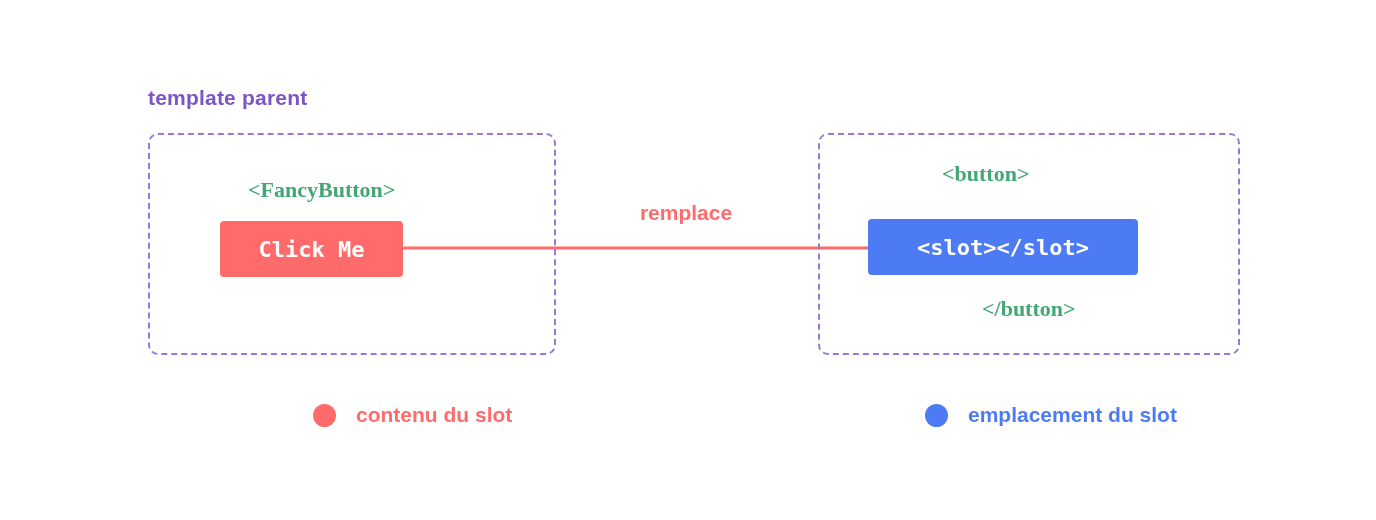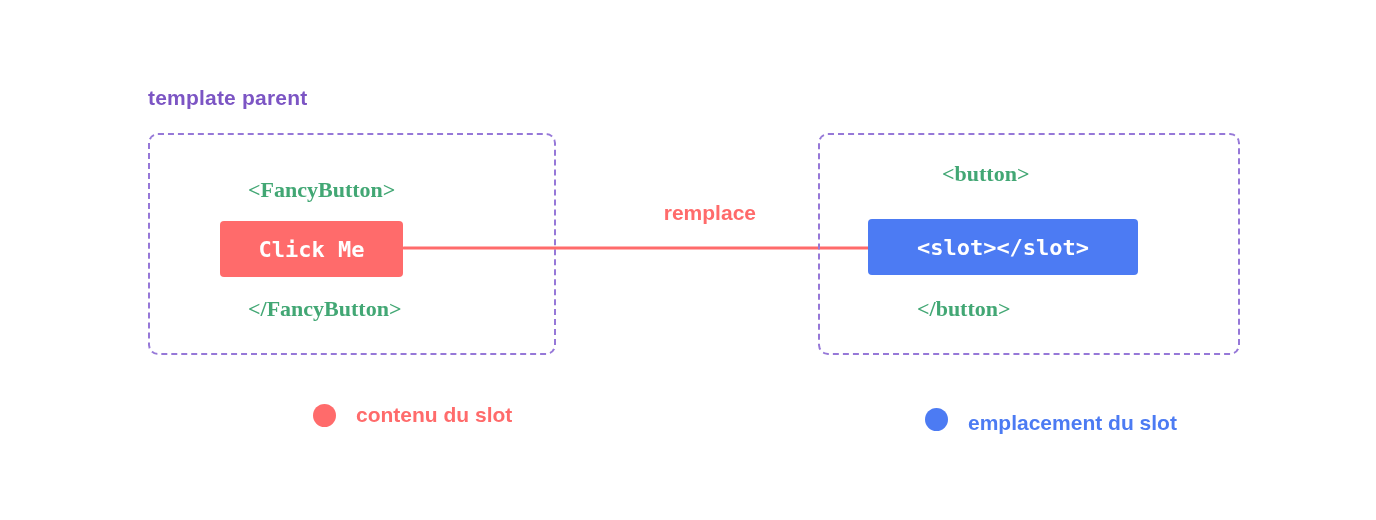--- a/index.html
+++ b/index.html
@@ -41,73 +41,72 @@
     font-family:Liberation Serif, serif;
     font-weight:700;
     font-size:22px;
     color:var(--green);
     white-space:nowrap;
     margin-left:44px;
   }
   .code.l-open{left:204px;top:177px;}
   .code.l-close{left:204px;top:296px;}
   .code.r-open{left:898px;top:161px;}
-  .code.r-close{left:873px;top:296px;}
+  .code.r-close{left:938px;top:296px;}
   .chip{
     position:absolute;
     display:flex;align-items:center;justify-content:center;
     font-family:"DejaVu Sans Mono","Liberation Mono",monospace;
     font-weight:700;font-size:22px;
     color:var(--white);
     border-radius:4px;
     white-space:nowrap;
   }
   .chip.slot-content{left:220px;top:221px;width:183px;height:56px;background:var(--red);}
   .chip.slot-outlet{left:868px;top:219px;width:270px;height:56px;background:var(--blue);}
   .arrow-svg{position:absolute;left:403px;top:231px;width:502px;height:34px;}
   .arrow-label{
     position:absolute;
     left:616px;top:201px;width:140px;
-    text-align:right;
+    text-align:center;
     font-size:21px;font-weight:700;
     color:var(--red);
     white-space:nowrap;
   }
   .legend-item{
     position:absolute;
     display:flex;align-items:center;gap:20px;text-align:center;
   }
   .legend-item.content{left:313px;top:403px;}
   .legend-item.outlet{left:925px;top:403px;}
   .legend-dot{
     width:23px;height:23px;border-radius:50%;
     flex:0 0 auto;
   }
   .legend-dot.red{background:var(--red);}
   .legend-dot.blue{background:var(--blue);}
   .legend-label{
     font-size:21px;font-weight:700;white-space:nowrap;
   }
   .legend-label.red{color:var(--red);}
-  .legend-label.blue{color:var(--blue);margin-top:8px;}
+  .legend-label.blue{color:var(--blue);}
 </style>
 </head>
 <body>
 
 <div class="canvas">
 
   <div class="panel-title left">template parent</div>
 
   <div class="dashed-box left"></div>
 
   <div class="code l-open">&lt;FancyButton&gt;</div>
 
   <div class="chip slot-content">Click Me</div>
 
-  <div class="code l-close">&lt;/FancyButton&gt;</div>
 
   <svg class="arrow-svg" viewBox="0 0 502 34" xmlns="http://www.w3.org/2000/svg">
     <line x1="1" y1="17" x2="492" y2="17" stroke="#ff6b6b" stroke-width="3" stroke-linecap="round"></line>
     <polyline points="474,4 494,17 474,30" fill="none" stroke="#ff6b6b" stroke-width="3" stroke-linecap="round" stroke-linejoin="round"></polyline>
   </svg>
 
   <div class="arrow-label">remplace</div>
 
 
   <div class="dashed-box right"></div>

